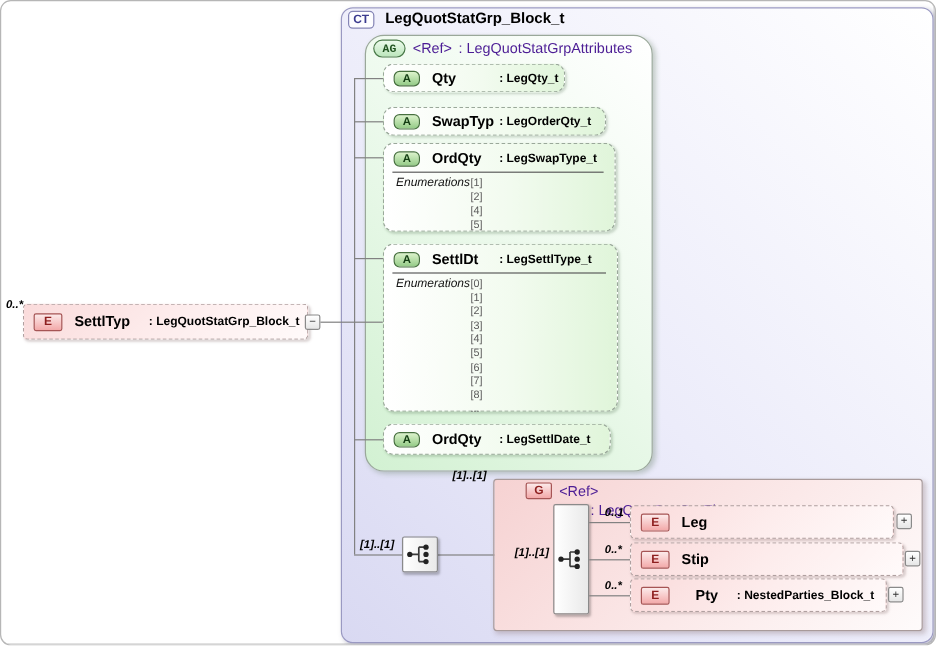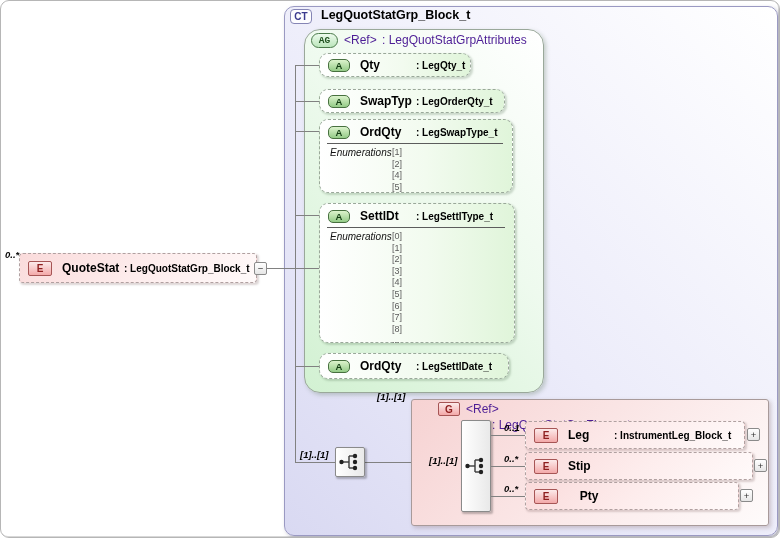--- a/index.html
+++ b/index.html
@@ -133,21 +133,21 @@
 
   <div class="abs nodebox attr-box hdr-row" style="left:318px;top:352px;width:190px;height:26px;">
     <span class="badge badge-a">A</span>
     <span class="node-name">OrdQty</span>
     <span class="node-type">: LegSettlDate_t</span>
   </div>
 
   <div class="abs card-lbl" style="left:4px;top:248px;">0..*</div>
   <div class="abs nodebox elem-box" style="left:18px;top:252px;width:238px;height:30px;padding-left:8px;">
     <span class="badge badge-e">E</span>
-    <span class="node-name" style="min-width:58px;">QuoteStat</span>
+    <span class="node-name" style="min-width:58px;">SettlTyp</span>
     <span class="node-type">: LegQuotStatGrp_Block_t</span>
   </div>
   <div class="abs toggle" style="left:253px;top:261px;">−</div>
 
   <div class="abs card-lbl" style="left:299px;top:448px;">[1]..[1]</div>
   <div class="abs seq-box" style="left:334px;top:446px;width:30px;height:30px;">
     <svg width="24" height="24" viewBox="0 0 24 24">
       <line x1="3" y1="12" x2="11" y2="12" stroke="#3a3a3a" stroke-width="1.4"></line>
       <line x1="11" y1="6" x2="11" y2="18" stroke="#3a3a3a" stroke-width="1.4"></line>
       <line x1="11" y1="6" x2="16" y2="6" stroke="#3a3a3a" stroke-width="1.4"></line>
@@ -180,31 +180,31 @@
   </div>
 
   <div class="abs line" style="left:490px;top:434px;width:34px;height:1px;"></div>
   <div class="abs line" style="left:490px;top:465px;width:34px;height:1px;"></div>
   <div class="abs line" style="left:490px;top:495px;width:34px;height:1px;"></div>
 
   <div class="abs card-lbl" style="left:503px;top:421px;">0..1</div>
   <div class="abs nodebox elem-box" style="left:524px;top:420px;width:220px;height:28px;padding-left:8px;">
     <span class="badge badge-e">E</span>
     <span class="node-name" style="min-width:42px;">Leg</span>
-    <span class="node-type">: InstrumentLeg_Block_t</span>
   </div>
   <div class="abs toggle" style="left:746px;top:427px;">+</div>
 
   <div class="abs card-lbl" style="left:503px;top:452px;">0..*</div>
   <div class="abs nodebox elem-box" style="left:524px;top:451px;width:228px;height:28px;padding-left:8px;">
     <span class="badge badge-e">E</span>
     <span class="node-name" style="min-width:42px;">Stip</span>
   </div>
   <div class="abs toggle" style="left:753px;top:458px;">+</div>
 
   <div class="abs card-lbl" style="left:503px;top:482px;">0..*</div>
   <div class="abs nodebox elem-box" style="left:524px;top:481px;width:214px;height:28px;padding-left:8px;">
     <span class="badge badge-e">E</span>
     <span class="node-name" style="min-width:42px;text-align:center;">Pty</span>
+    <span class="node-type">: NestedParties_Block_t</span>
   </div>
   <div class="abs toggle" style="left:739px;top:488px;">+</div>
 
 </div>
 
 </body></html>

